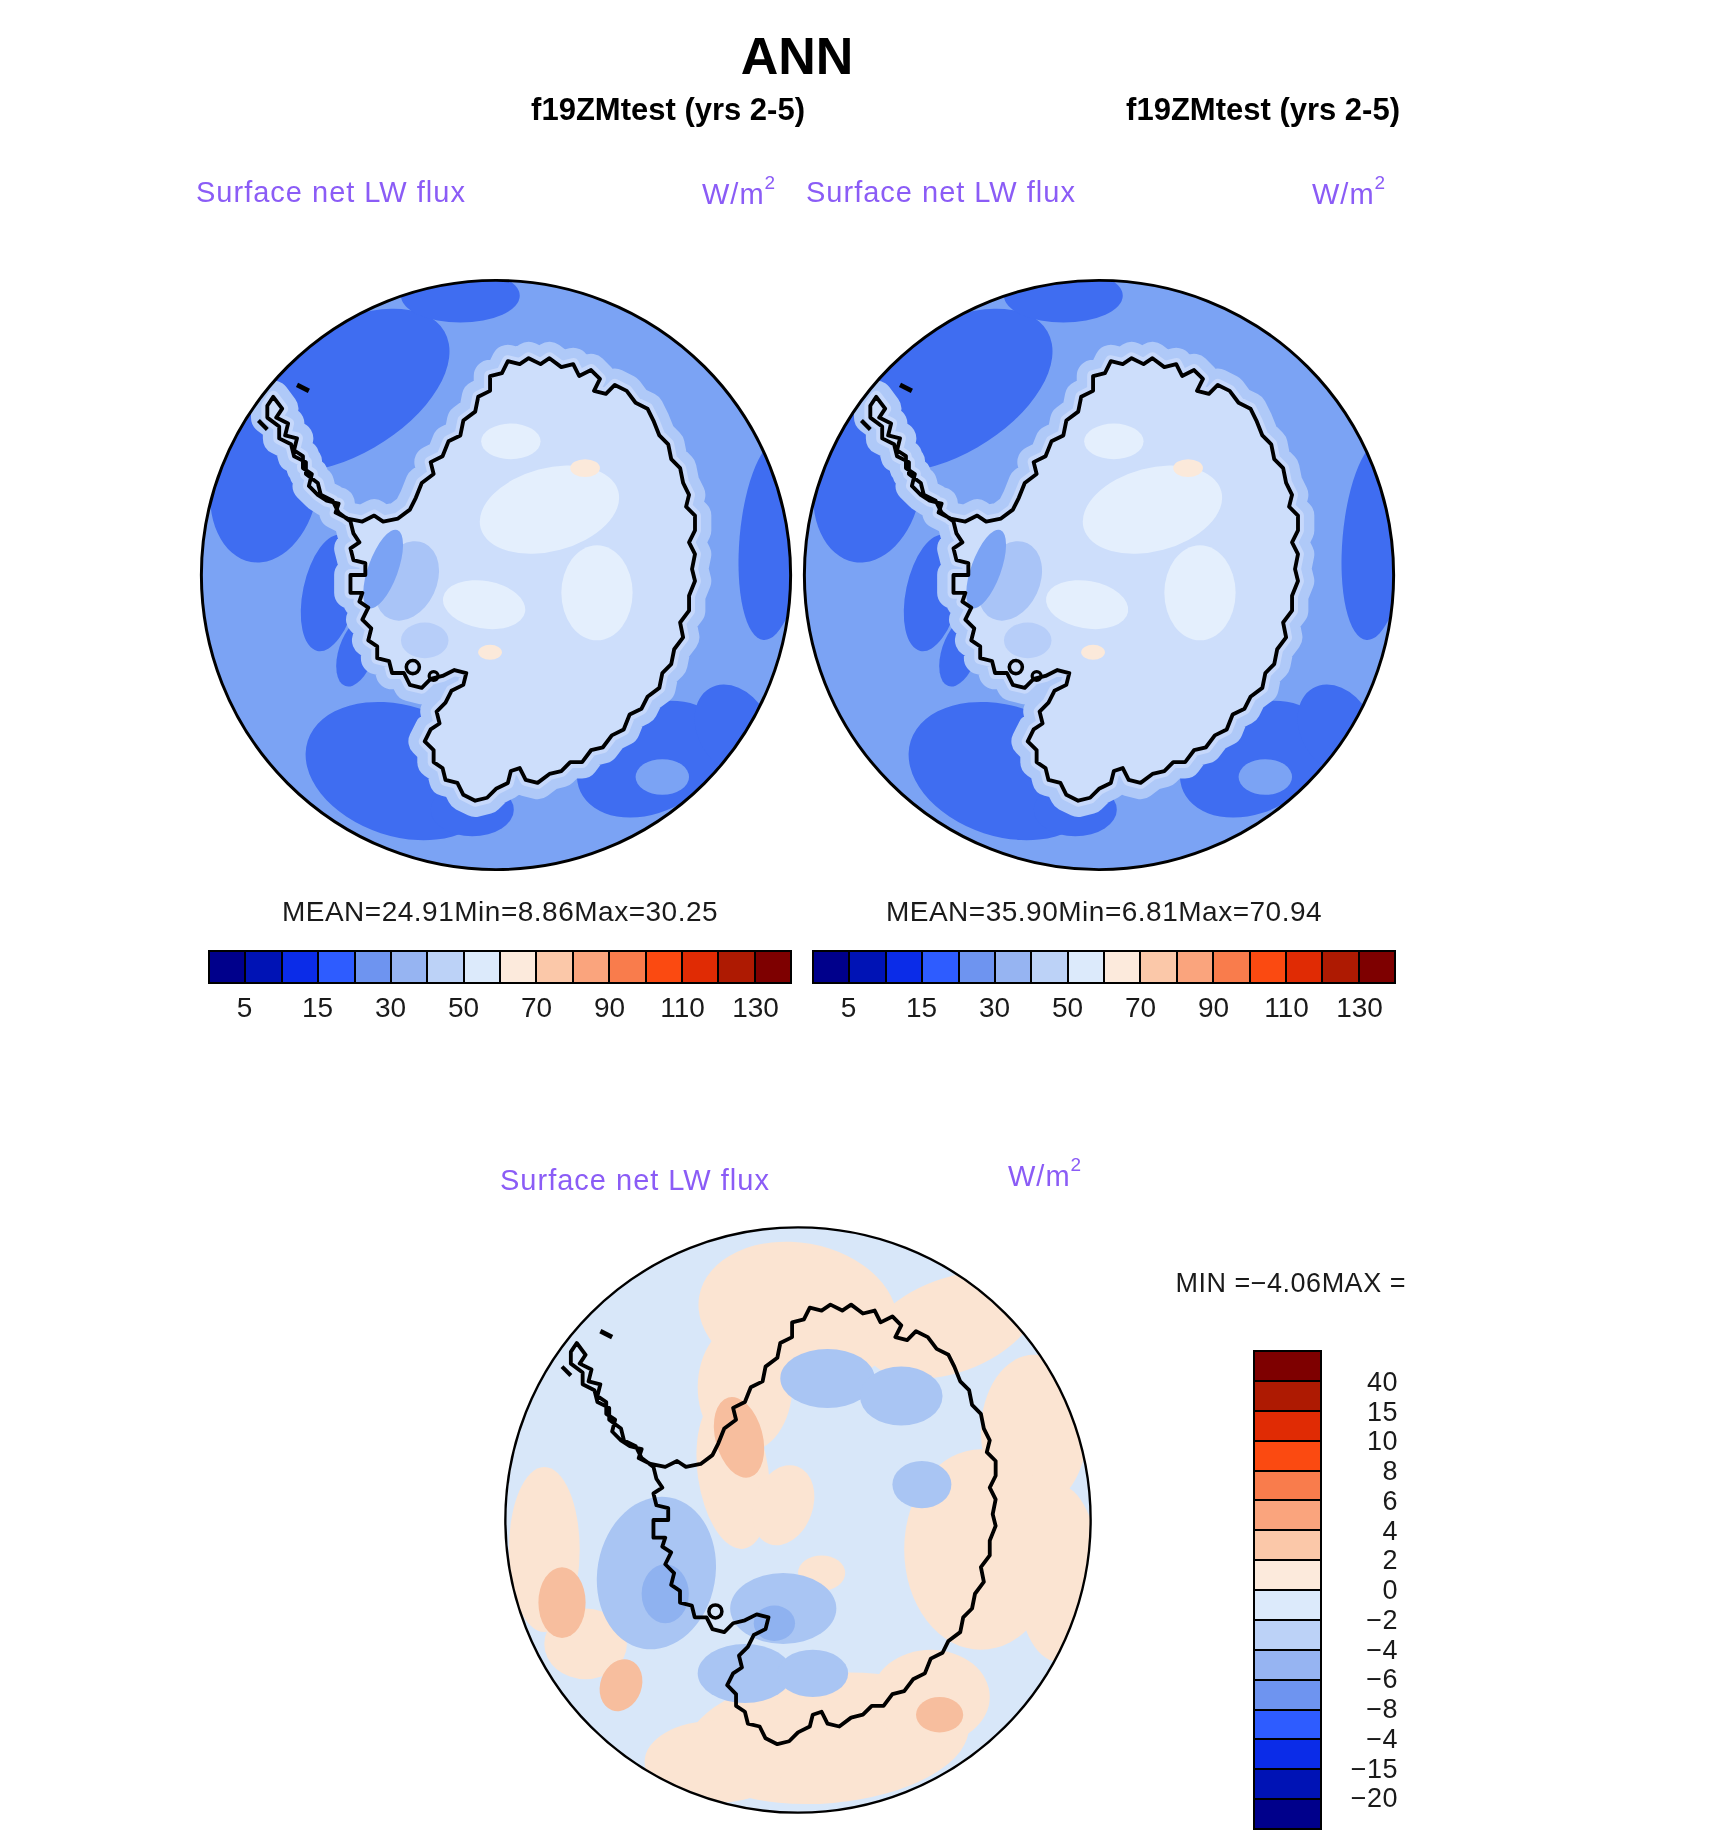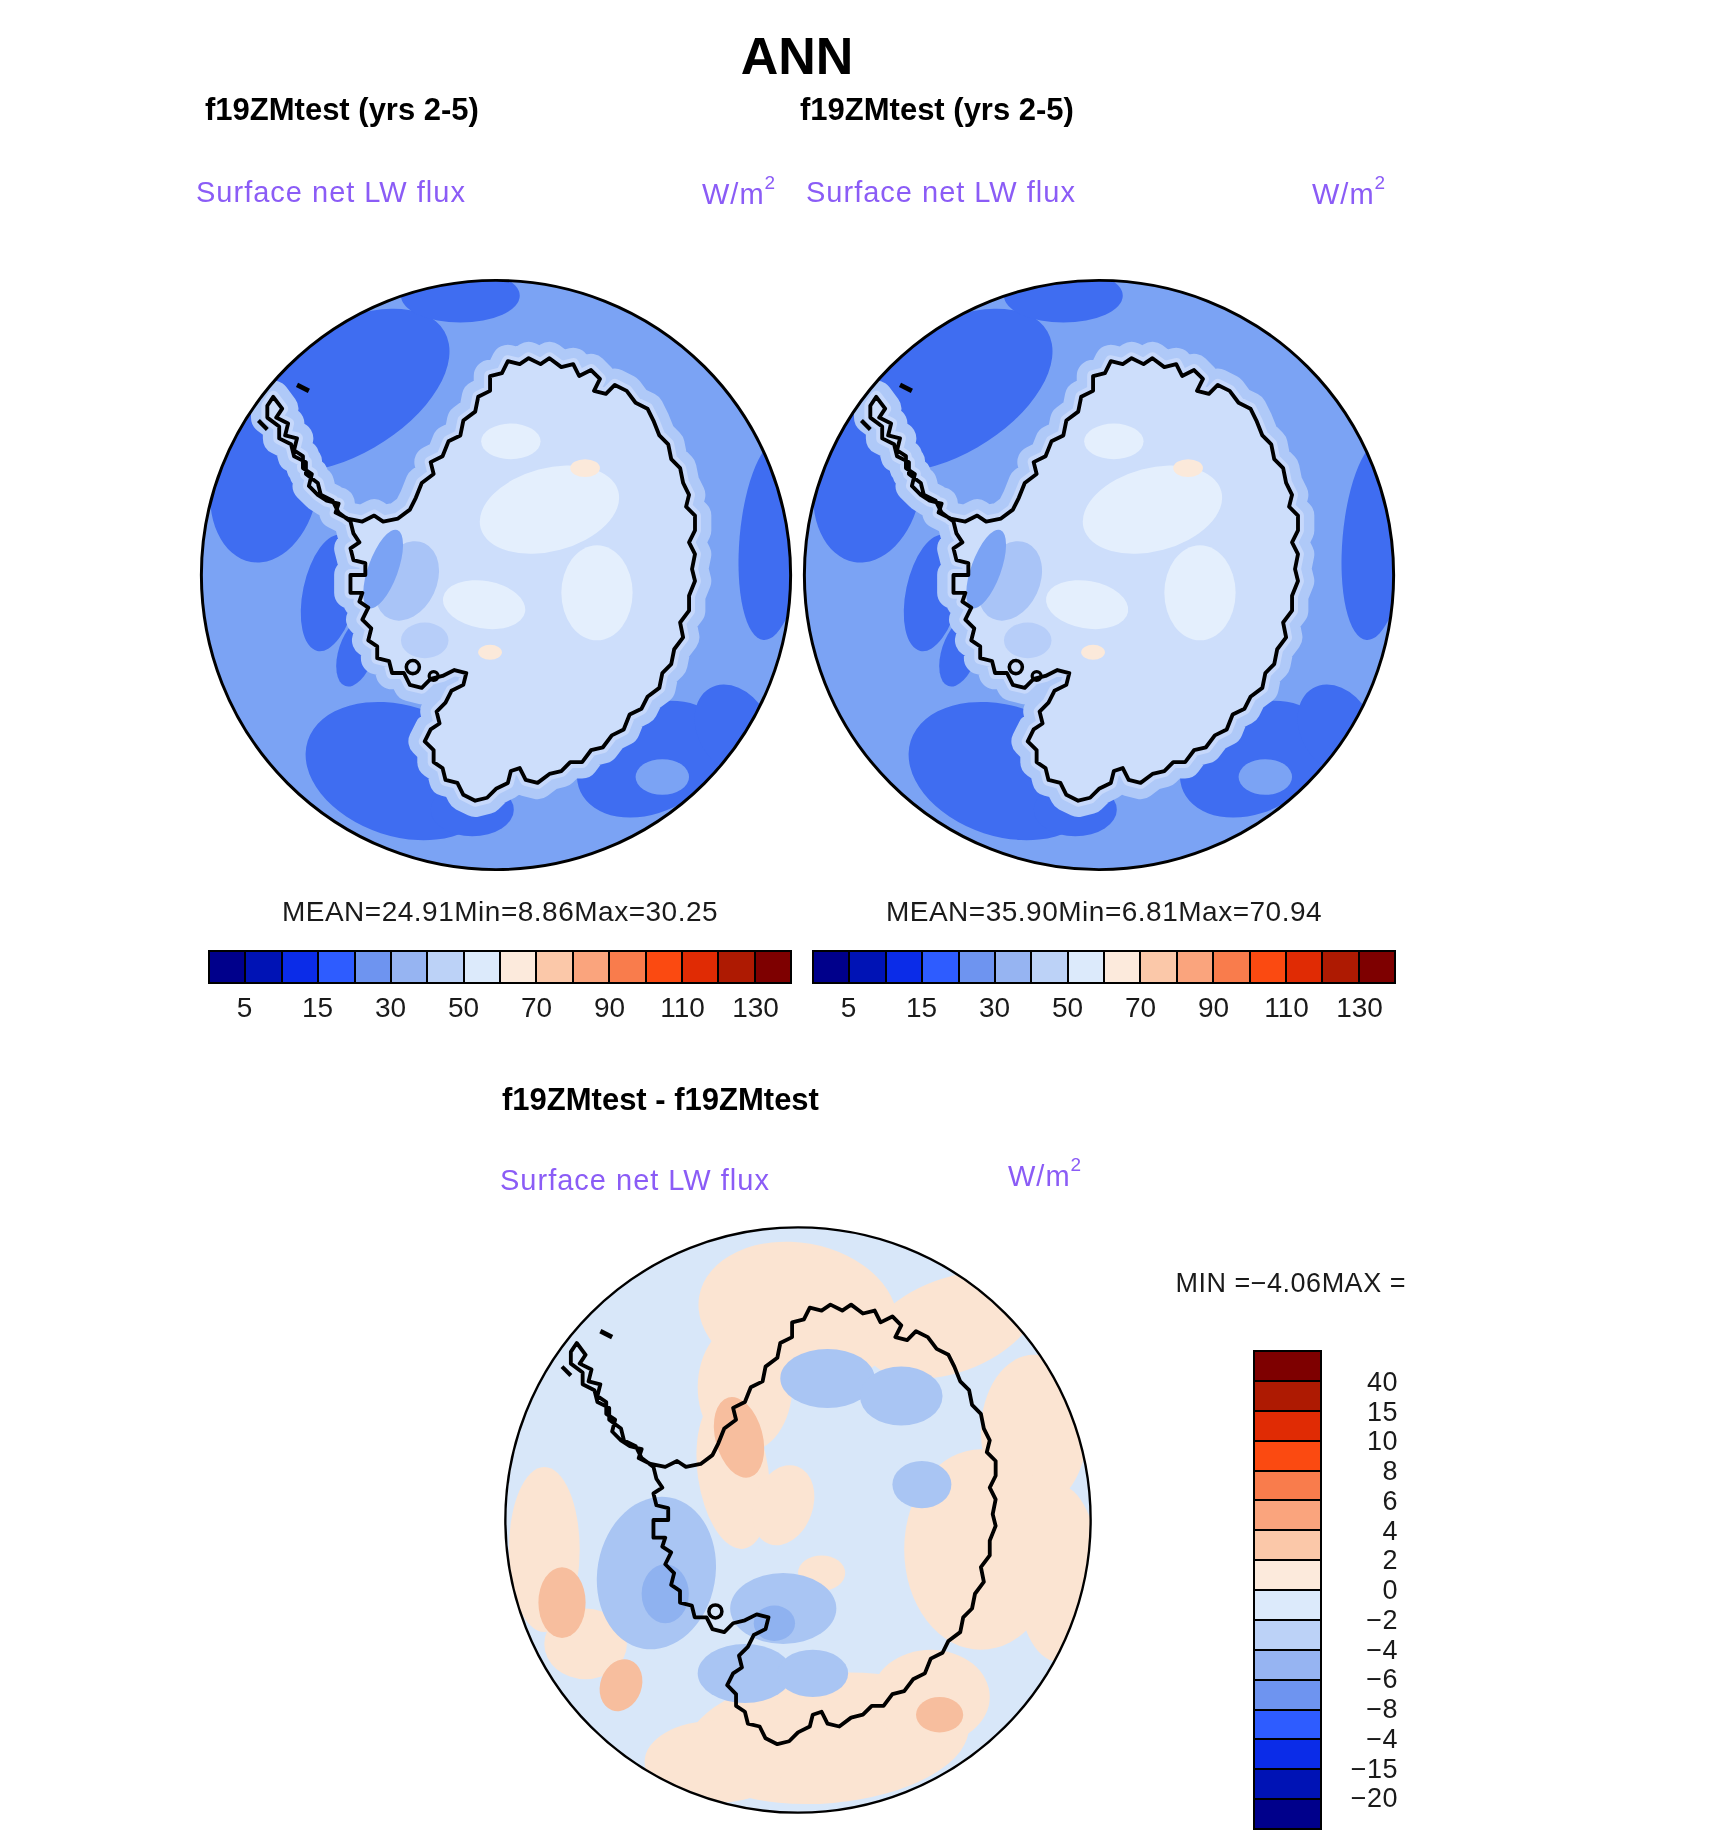--- a/index.html
+++ b/index.html
@@ -1,20 +1,20 @@
 <!DOCTYPE html>
 <html><head>
 <meta charset="utf-8">
 <style>
   html,body{margin:0;padding:0;background:#fff;}
   .page{position:relative;width:1405px;height:1840px;background:#ffffff;overflow:hidden;
         font-family:"Liberation Sans","DejaVu Sans",sans-serif;color:#000;text-decoration:underline;}
   .abs{position:absolute;}
   .main-title{font-size:52px;font-weight:700;text-align:center;}
-  .panel-title{font-size:31px;font-weight:700;text-align:left;}
+  .panel-title{font-size:31px;font-weight:700;text-align:right;}
   .ncl-text{font-size:29px;font-weight:400;letter-spacing:1px;color:#8b5cf6;}
   .units sup{font-size:19px;position:relative;top:-4px;letter-spacing:0;}
   .stats-row{display:flex;justify-content:center;font-size:28px;letter-spacing:0.5px;color:#1a1a1a;}
   .cbar{display:flex;border:2px solid #000;box-sizing:border-box;height:34px;}
   .cb-cell{flex:1;border-right:2px solid #000;}
   .cb-cell:last-child{border-right:none;}
   .tick-row{position:absolute;height:32px;font-size:28px;color:#1a1a1a;}
   .cb-tick{position:absolute;transform:translateX(-50%);top:0;}
   .vbar{display:flex;flex-direction:column;border:2px solid #000;box-sizing:border-box;width:69px;height:480px;}
   .vb-cell{flex:1;border-bottom:2px solid #000;}
@@ -198,21 +198,20 @@
       <span class="cb-tick" style="left: 6.25%;">5</span>
       <span class="cb-tick" style="left: 18.75%;">15</span>
       <span class="cb-tick" style="left: 31.25%;">30</span>
       <span class="cb-tick" style="left: 43.75%;">50</span>
       <span class="cb-tick" style="left: 56.25%;">70</span>
       <span class="cb-tick" style="left: 68.75%;">90</span>
       <span class="cb-tick" style="left: 81.25%;">110</span>
       <span class="cb-tick" style="left: 93.75%;">130</span>
     </div>
 
-  <div class="abs panel-title" style="left:502px;top:1082px;width:600px;">f19ZMtest - f19ZMtest</div>
   <div class="abs ncl-text" style="left:500px;top:1164px;">Surface net LW flux</div>
   <div class="abs ncl-text units" style="left:1008px;top:1158px;"><span>W/m</span><sup>2</sup></div>
 
   <svg class="abs" style="left:503px;top:1225px;" width="590" height="590" viewBox="-100 -100 200 200">
       <use href="#diff-map"></use>
     </svg>
 
   <div class="abs stats-row" style="left:1125px;top:1268px;width:386px;font-size:27px;">
     <span>MIN =</span>
       <span>−4.06</span>

